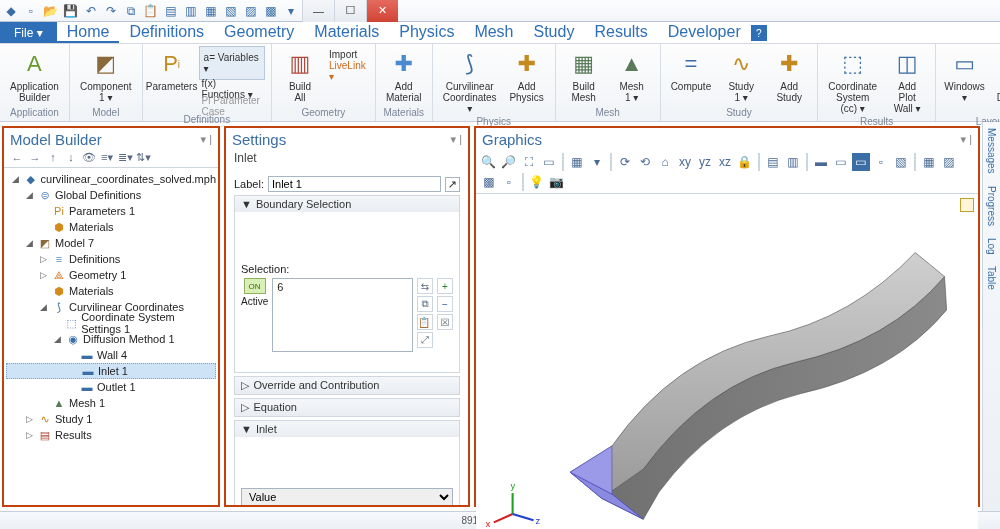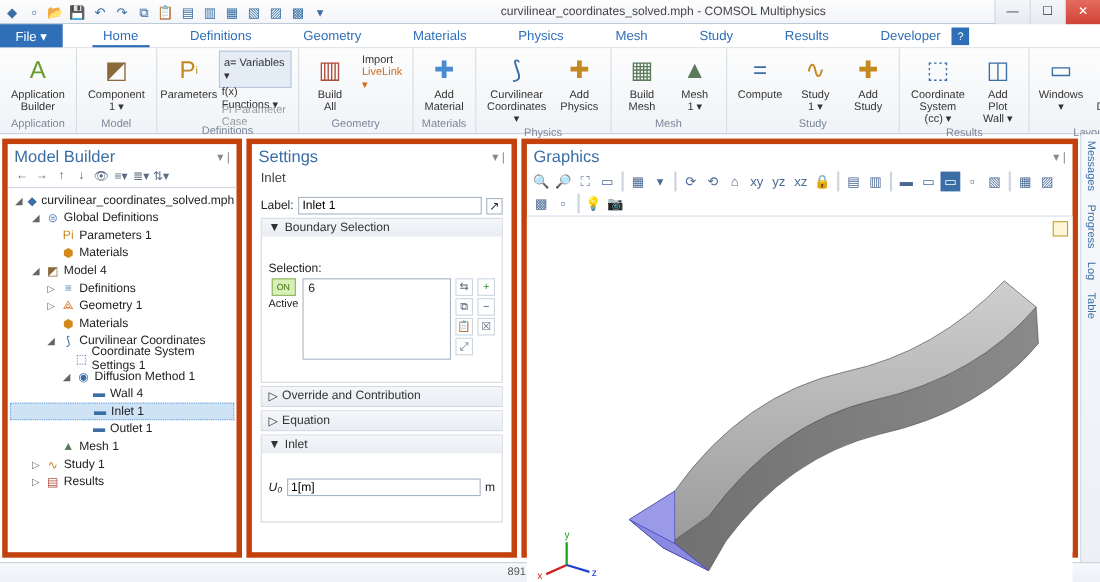--- a/index.html
+++ b/index.html
@@ -10,39 +10,39 @@
   .titlebar .qat { display:flex; gap:4px; padding:0 3px; }
   .titlebar .qat span { width:16px; height:16px; font-size:12px; display:flex; align-items:center; justify-content:center; color:#3a6ea5; }
   .titlebar .title { flex:1; text-align:center; font-size:11px; color:#444; }
   .winbtns { display:flex; }
   .winbtn { width:32px; height:22px; display:flex; align-items:center; justify-content:center; font-size:11px; color:#333; border-left:1px solid #cfd6df; background:linear-gradient(#f4f6f9,#e6eaf0);}
   .winbtn.close { background:linear-gradient(#e56a5e,#cf4436); color:#fff; }
 
   
   .menurow { height:22px; background:#fff; border-bottom:1px solid #d6dae0; display:flex; align-items:stretch; }
   .filebtn { background:#2f6fb7; color:#fff; padding:0 14px; display:flex; align-items:center; gap:4px; font-size:12px;}
-  .tab { padding:0 10px; display:flex; align-items:center; font-size:12px; color:#2f6fb7; border-bottom:2px solid transparent;margin-left:27px;}
+  .tab { padding:0 10px; display:flex; align-items:center; font-size:16px; color:#2f6fb7; border-bottom:2px solid transparent;}
   .tab.active { color:#2f6fb7; border-bottom:2px solid #2f6fb7; }
   .helpq { margin-left:auto; width:16px; height:16px; margin:3px 6px 0 0; background:#2f6fb7; color:#fff; font-size:10px; display:flex; align-items:center; justify-content:center;}
 
   
   .ribbon { height:78px; background:linear-gradient(#fdfdfd,#f0f3f7); border-bottom:1px solid #c7ced8; display:flex; }
   .rgroup { border-right:1px solid #d7dde4; padding:2px 6px 0 6px; display:flex; flex-direction:column; }
   .rgroup .icons { flex:1; display:flex; align-items:flex-start; gap:4px; }
   .rgroup .glabel { text-align:center; font-size:10px; color:#7a8699; height:14px;}
   .rbtn { display:flex; flex-direction:column; align-items:center; justify-content:flex-start; padding:2px 4px; gap:1px; min-width:44px;}
   .rbtn .ico { width:32px; height:32px; display:flex; align-items:center; justify-content:center; font-size:22px; }
   .rbtn .lbl { font-size:10px; color:#333; text-align:center; line-height:11px; white-space:pre-line;}
   .rsmall { display:flex; flex-direction:column; gap:1px; font-size:10px; color:#333; }
   .rsmall div { display:flex; align-items:center; gap:3px; padding:0 3px; height:16px; }
   .rsmall .box { background:#e4ecf6; border:1px solid #b7c8dc; padding:16px 4px;}
 
   
   .workspace { display:flex; height: calc(529px - 22px - 22px - 78px - 18px); }
-  .panel { border:5px solid #c2410c; margin:4px 2px; background:#fff; display:flex; flex-direction:column; }
+  .panel { border:2px solid #c2410c; margin:4px 2px; background:#fff; display:flex; flex-direction:column; }
   .panel .phdr { padding:3px 6px; display:flex; align-items:center; }
   .panel .phdr .ptitle { color:#3a6ea5; font-size:15px; }
   .panel .ptoolbar { display:flex; gap:4px; padding:0 6px 3px 6px; color:#5a6a80; font-size:11px; border-bottom:1px solid #cdd5df;}
   .panel .ptoolbar span { width:14px; text-align:center;}
 
   
   .mb { width:218px; }
   .tree { padding:3px 2px; overflow:auto; font-size:11px;}
   .tnode { display:flex; align-items:center; gap:3px; height:16px; padding-left:4px;}
   .tnode .tw { width:11px; text-align:center; color:#666; font-size:9px;}
@@ -51,21 +51,21 @@
   .ind1 { padding-left:18px;} .ind2{padding-left:32px;} .ind3{padding-left:46px;} .ind4{padding-left:60px;}
 
   
   .sett { width:246px; }
   .sett .sub { color:#444; font-size:12px; padding:0 8px 4px 8px;}
   .scontent { padding:4px 8px; overflow:auto; flex:1;}
   .frow { display:flex; align-items:center; gap:4px; margin:3px 0;}
   .frow input, .frow select { flex:1; border:1px solid #a7b4c4; font-size:11px; padding:1px 3px;}
   .section { border:1px solid #d1d7df; margin:3px 0; }
   .section .shdr { background:linear-gradient(#f4f6f9,#e9edf2); padding:2px 6px; font-size:11px; color:#333; display:flex; gap:4px;}
-  .section .sbody { padding:20px 6px;}
+  .section .sbody { padding:20px 6px;margin-top:28px;}
   .listbox { border:1px solid #a7b4c4; height:74px; background:#fff; padding:2px 4px; font-size:11px;}
   .vtoolbar { display:flex; flex-direction:column; gap:2px; }
   .vtoolbar span { width:16px; height:16px; border:1px solid #cdd5df; display:flex; align-items:center; justify-content:center; font-size:10px; color:#5a6a80;}
   .onbtn { border:1px solid #8fb35a; background:#d8efb8; color:#3c6e00; width:22px; height:16px; font-size:8px; display:flex; align-items:center; justify-content:center;}
 
   
   .gfx { flex:1; }
   .gfx .gtoolbar { display:flex; flex-wrap:wrap; gap:2px; padding:2px 4px; border-bottom:1px solid #cdd5df; }
   .gfx .gtoolbar span { width:18px; height:18px; display:flex; align-items:center; justify-content:center; color:#4a6a95; font-size:12px; border:1px solid transparent;}
   .gfx .gtoolbar .sep { width:1px; background:#cdd5df; margin:0 2px; height:18px;}
@@ -92,21 +92,20 @@
     <span>⧉</span>
     <span>📋</span>
     <span>▤</span>
     <span>▥</span>
     <span>▦</span>
     <span>▧</span>
     <span>▨</span>
     <span>▩</span>
     <span>▾</span>
   </div>
-  <div class="title">curvilinear_coordinates_solved.mph - COMSOL Multiphysics</div>
   <div class="winbtns">
     <div class="winbtn">—</div>
     <div class="winbtn">☐</div>
     <div class="winbtn close">✕</div>
   </div>
 </div>
 
 <div class="menurow">
   <div class="filebtn">File ▾</div>
   <div class="tab active">Home</div>
@@ -304,21 +303,21 @@
           <span>Parameters 1</span>
         </div>
       <div class="tnode ind2">
           <span class="tw"></span>
           <span class="tico" style="color:#d48a1a">⬢</span>
           <span>Materials</span>
         </div>
       <div class="tnode ind1">
           <span class="tw">◢</span>
           <span class="tico" style="color:#8a6a3a">◩</span>
-          <span>Model 4</span>
+          <span>Model 7</span>
         </div>
       <div class="tnode ind2">
           <span class="tw">▷</span>
           <span class="tico" style="color:#5a8ac5">≡</span>
           <span>Definitions</span>
         </div>
       <div class="tnode ind2">
           <span class="tw">▷</span>
           <span class="tico" style="color:#d46a1a">⟁</span>
           <span>Geometry 1</span>
@@ -433,20 +432,23 @@
             <span>Equation</span>
           </div>
         </div>
 
       <div class="section">
         <div class="shdr">
             <span>▼</span>
             <span>Inlet</span>
           </div>
         <div class="sbody">
+          <div class="frow">
+              <select><option>Value</option></select>
+            </div>
           <div class="frow">
             <span style="font-style:italic">U₀</span>
             <input value="1[m]" style="">
             <span>m</span>
           </div>
         </div>
       </div>
     </div>
   </div>
 

